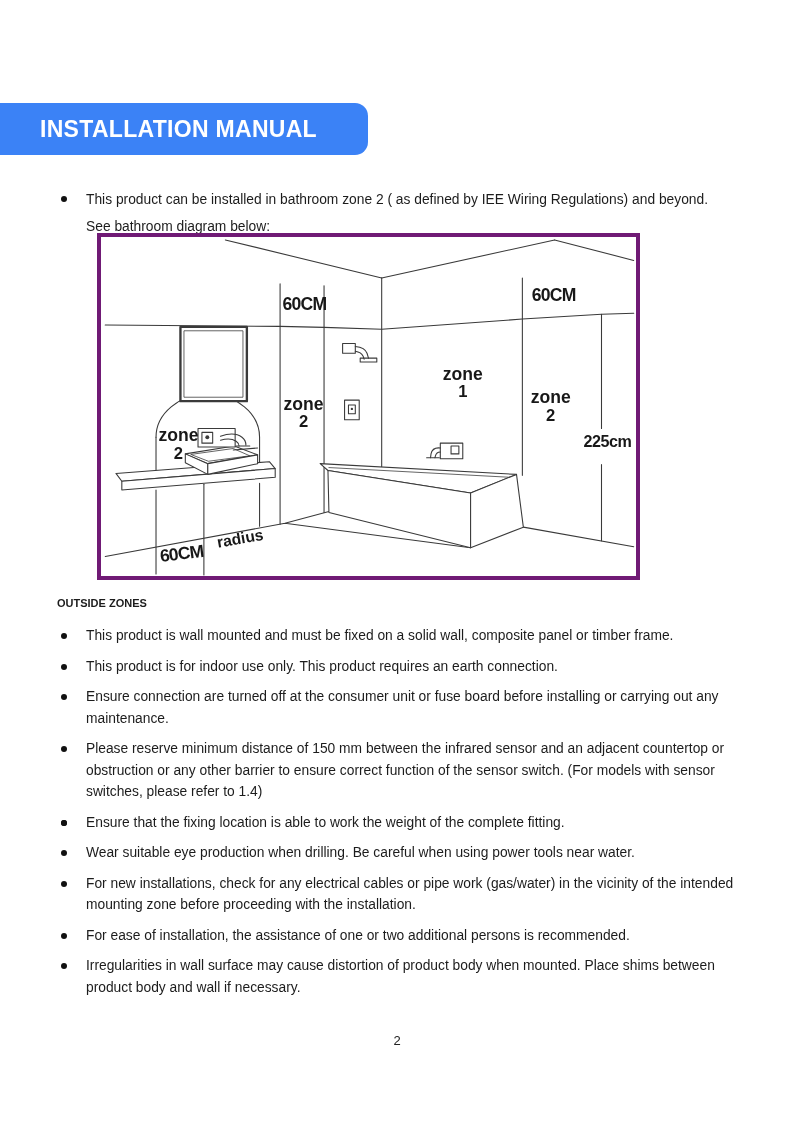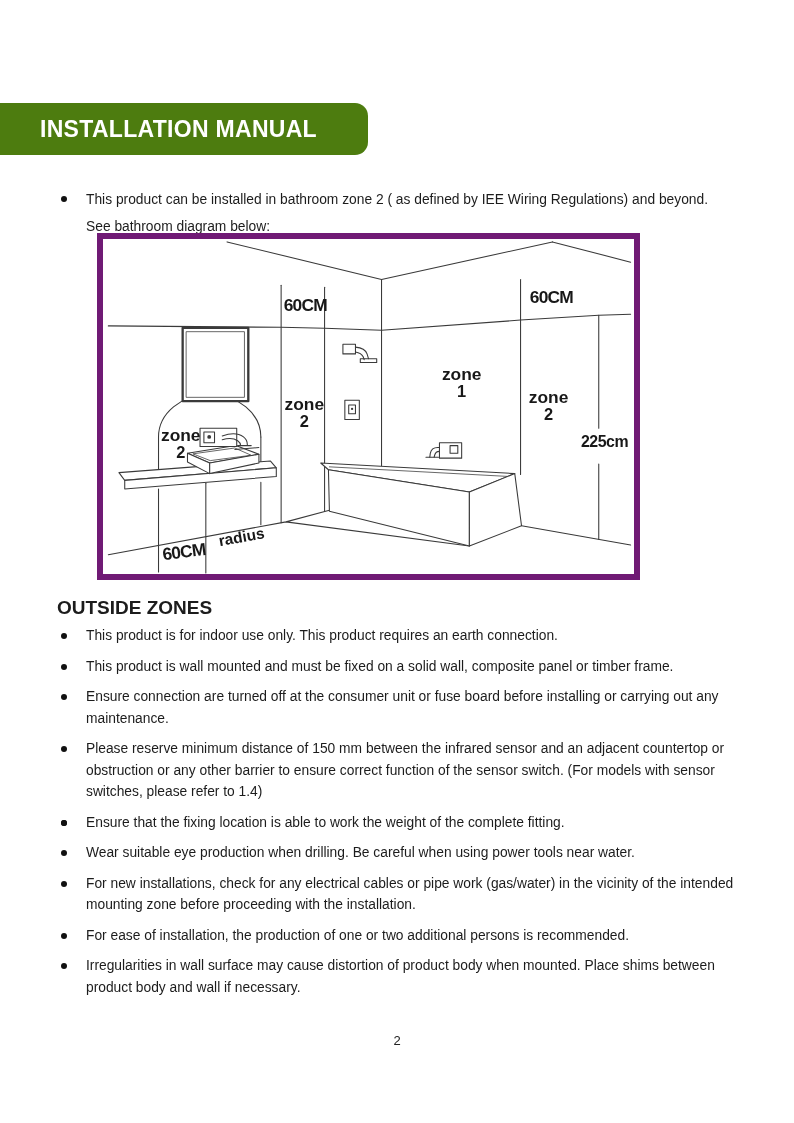--- a/index.html
+++ b/index.html
@@ -2,54 +2,54 @@
 <html><head>
 <meta charset="utf-8">
 <style>
   html,body { margin:0; padding:0; background:#ffffff; }
   .page {
     position:relative; width:794px; height:1123px; background:#ffffff;
     font-family:"Liberation Sans", sans-serif; color:#1c1c1c; overflow:hidden;
   }
   .banner {
     position:absolute; left:0; top:103px; width:368px; height:52px;
-    background:#4d7c0f; border-radius:0 13px 13px 0;
+    background:#3b82f6; border-radius:0 13px 13px 0;
     display:flex; align-items:center;
   }
   .banner h1 {
     margin:0; padding-left:40px; font-size:23px; font-weight:bold;
     color:#ffffff; letter-spacing:0.3px;
   }
   ul.blist { margin:0; padding:0; }
   li.b {
     list-style:none; position:relative; padding-left:29px;
     font-size:13.8px; line-height:21.5px; margin-bottom:9px;
   }
   .dot {
     position:absolute; left:4px; top:8px; width:6px; height:6px;
     background:#111; border-radius:50%;
   }
   .intro { position:absolute; left:57px; top:186px; width:655px; }
   .intro li.b { line-height:27px; margin-bottom:0; }
   .intro .dot { top:10px; }
   .diagram {
     position:absolute; left:97px; top:233px; width:543px; height:347px;
-    border:6px solid #701a75; box-sizing:border-box; background:#fff;
+    border:4px solid #701a75; box-sizing:border-box; background:#fff;
   }
   .diagram svg { display:block; width:100%; height:100%; }
   .ln { fill:none; stroke:#3a3a3a; stroke-width:1.1; stroke-linecap:round; stroke-linejoin:round; }
   .wf { fill:#ffffff; stroke:#3a3a3a; stroke-width:1.1; stroke-linejoin:round; }
   .thin { stroke-width:0.8; }
   .diagram text { font-family:"Liberation Sans", sans-serif; font-weight:bold; fill:#181818; }
   .lbl60 { font-size:18px; letter-spacing:-0.8px; }
   .zw { font-size:18px; }
   .zn { font-size:17px; }
   .lbl225 { font-size:16.5px; letter-spacing:-0.5px; }
   .lblrad { font-size:16px; }
-  .heading { position:absolute; left:57px; top:597px; font-size:19px; font-weight:bold; }
+  .heading { position:absolute; left:57px; top:597px; font-size:11px; font-weight:bold; }
   .outside { position:absolute; left:57px; top:625px; width:688px; }
   .pagenum { position:absolute; top:1033px; left:0; width:100%; text-align:center; font-size:13px; color:#222; }
 </style>
 </head>
 <body>
 
 <div class="page">
 
   <div class="banner">
     <h1>INSTALLATION MANUAL</h1>
@@ -158,27 +158,27 @@
       <text class="lbl225" text-anchor="middle" x="516" y="215">225cm</text>
 
       <text class="lbl60" text-anchor="middle" x="81" y="330" transform="rotate(-7 81 330)">60CM</text>
       <text class="lblrad" text-anchor="middle" x="141" y="314" transform="rotate(-10 141 314)">radius</text>
     </svg>
   </div>
 
   <div class="heading">OUTSIDE ZONES</div>
 
   <ul class="blist outside">
+    <li class="b"><span class="dot"></span><span>This product is wall mounted and must be fixed on a solid wall, composite panel or timber frame.</span></li>
     <li class="b"><span class="dot"></span><span>This product is for indoor use only. This product requires an earth connection.</span></li>
-    <li class="b"><span class="dot"></span><span>This product is wall mounted and must be fixed on a solid wall, composite panel or timber frame.</span></li>
     <li class="b"><span class="dot"></span><span>Ensure connection are turned off at the consumer unit or fuse board before installing or carrying out any maintenance.</span></li>
     <li class="b"><span class="dot"></span><span>Please reserve minimum distance of 150 mm between the infrared sensor and an adjacent countertop or obstruction or any other barrier to ensure correct function of the sensor switch. (For models with sensor switches, please refer to 1.4)</span></li>
     <li class="b"><span class="dot"></span></li>
     <li class="b"><span class="dot"></span><span>Ensure that the fixing location is able to work the weight of the complete fitting.</span></li>
     <li class="b"><span class="dot"></span><span>Wear suitable eye production when drilling. Be careful when using power tools near water.</span></li>
     <li class="b"><span class="dot"></span><span>For new installations, check for any electrical cables or pipe work (gas/water) in the vicinity of the intended mounting zone before proceeding with the installation.</span></li>
-    <li class="b"><span class="dot"></span><span>For ease of installation, the production of one or two additional persons is recommended.</span></li>
+    <li class="b"><span class="dot"></span><span>For ease of installation, the assistance of one or two additional persons is recommended.</span></li>
     <li class="b"><span class="dot"></span><span>Irregularities in wall surface may cause distortion of product body when mounted. Place shims between product body and wall if necessary.</span></li>
   </ul>
 
   <div class="pagenum">2</div>
 
 </div>
 
 </body></html>

